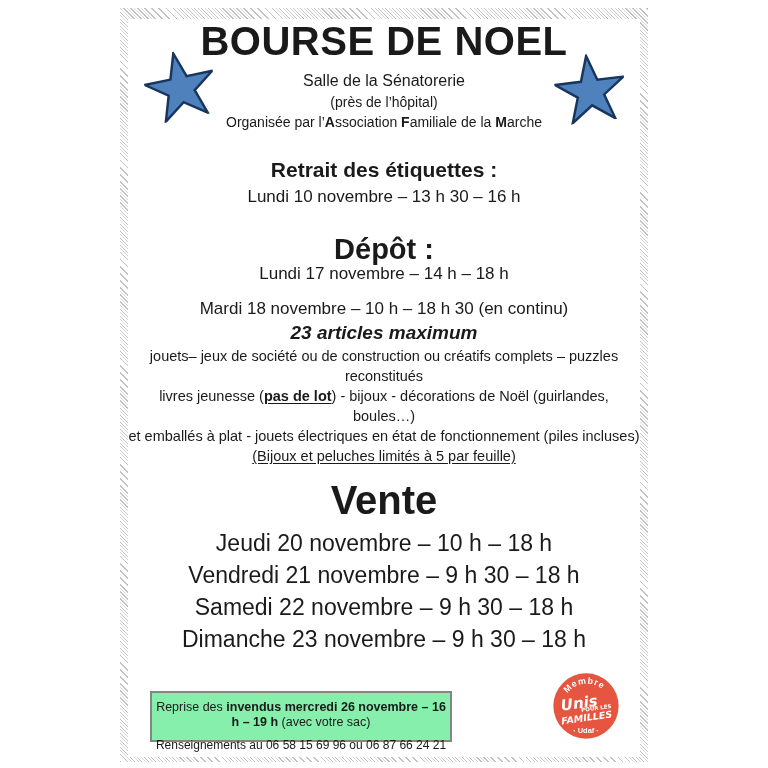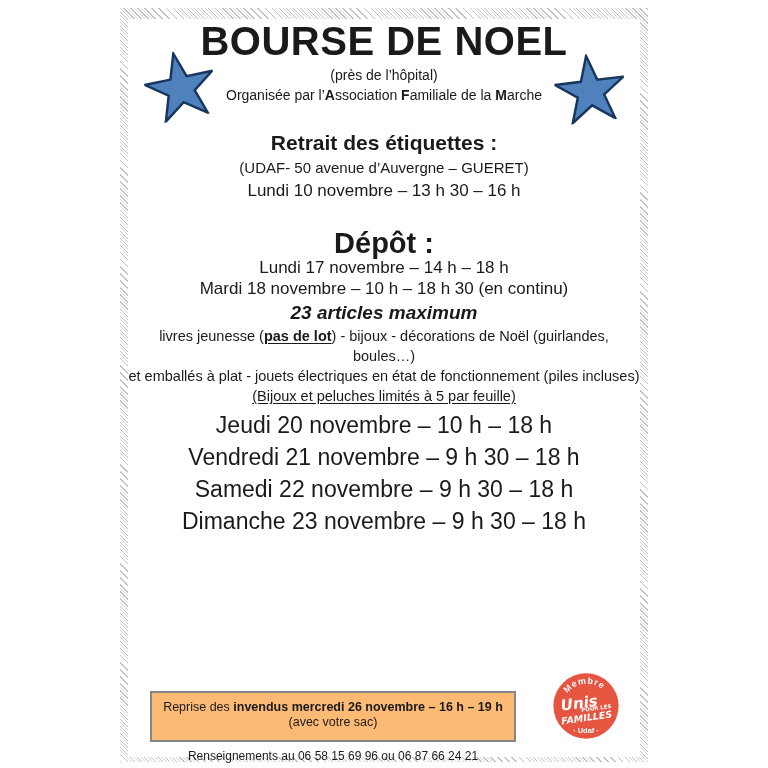--- a/index.html
+++ b/index.html
@@ -27,48 +27,48 @@
   .loc-note    { margin-top: 4px;  font-size: 14px; line-height: 17px; }
   .organizer   { margin-top: 3px;  font-size: 14px; line-height: 17px; }
   .organizer .b { font-weight: bold; }
 
   .retrait-heading { margin-top: 26px; font-size: 21px; font-weight: bold; line-height: 26px; }
   .address         { margin-top: 3px;  font-size: 15px; line-height: 18px; }
   .sched           { margin-top: 3px;  font-size: 17px; line-height: 21px; }
 
   .depot-heading { margin-top: 28px; font-size: 29px; font-weight: bold; line-height: 28px; }
   .sched-d1      { margin-top: 0;  font-size: 17px; line-height: 21px; }
-  .sched-d2      { margin-top: 0; font-size: 17px; line-height: 21px; }
+  .sched-d2      { margin-top: 14px; font-size: 17px; line-height: 21px; }
   .max-note      { margin-top: 3px; font-size: 19px; font-weight: bold; font-style: italic; line-height: 22px; }
 
   .rules { margin-top: 2px; font-size: 14.5px; line-height: 20px; }
   .rules .bu { font-weight: bold; text-decoration: underline; text-underline-offset: 2px; }
   .rules-last { font-weight: normal; text-decoration: underline; text-underline-offset: 2px; }
 
   .vente-heading { margin-top: 10px; font-size: 40px; font-weight: 900; line-height: 48px; }
   .vente-line    { margin-top: 6px;  font-size: 23px; font-weight: normal; line-height: 26px; }
 
   
   .star { position: absolute; width: 70px; height: 68px; }
   .star-left  { left: 17px;  top: 32px; transform: rotate(-12deg); }
   .star-right { left: 427px; top: 35px; transform: rotate(-7deg); }
 
   
   .footer-box {
     position: absolute;
     left: 22px; top: 672px;
-    width: 366px; height: 51px;
+    width: 302px; height: 51px;
     border: 2px solid #858585;
-    background: #fdba74;
+    background: #86efac;
     padding-top: 7px;
     text-align: center;
   }
   .reprise { font-size: 12.5px; line-height: 15px; }
   .reprise .b { font-weight: bold; }
-  .contact { margin-top: 19px; font-size: 12px; line-height: 14px; text-align: center; }
+  .contact { margin-top: 8px; font-size: 12px; line-height: 14px; text-align: center; }
 
   
   .badge { position: absolute; left: 424px; top: 653px; width: 68px; height: 68px; }
 </style>
 </head>
 <body>
 
 <div class="page-frame">
   <div class="page-inner">
 
@@ -77,38 +77,40 @@
         <polygon points="50,2 61.8,37.6 99.2,37.6 69,59.6 80.6,95 50,73 19.4,95 31,59.6 0.8,37.6 38.2,37.6" fill="#4F81BD" stroke="#17365D" stroke-width="3.5" stroke-linejoin="miter"></polygon>
       </svg>
     </div>
     <div class="star star-right">
       <svg viewBox="0 0 100 96" width="70" height="68" aria-hidden="true">
         <polygon points="50,2 61.8,37.6 99.2,37.6 69,59.6 80.6,95 50,73 19.4,95 31,59.6 0.8,37.6 38.2,37.6" fill="#4F81BD" stroke="#17365D" stroke-width="3.5" stroke-linejoin="miter"></polygon>
       </svg>
     </div>
 
     <div class="title">BOURSE DE NOEL</div>
+    <div class="venue">Salle de la Sénatorerie</div>
     <div class="loc-note">(près de l’hôpital)</div>
     <div class="organizer"><span>Organisée par l’</span><span class="b">A</span><span>ssociation </span><span class="b">F</span><span>amiliale de la </span><span class="b">M</span><span>arche</span></div>
 
     <div class="retrait-heading">Retrait des étiquettes :</div>
-    <div class="address">(UDAF- 50 avenue d’Auvergne – GUERET)</div>
     <div class="sched">Lundi 10 novembre – 13 h 30 – 16 h</div>
 
     <div class="depot-heading">Dépôt :</div>
     <div class="sched-d1">Lundi 17 novembre – 14 h – 18 h</div>
     <div class="sched-d2">Mardi 18 novembre – 10 h – 18 h 30 (en continu)</div>
     <div class="max-note">23 articles maximum</div>
 
     <div class="rules">
+      <div>jouets– jeux de société ou de construction ou créatifs complets – puzzles reconstitués</div>
       <div><span>livres jeunesse (</span><span class="bu">pas de lot</span><span>) - bijoux - décorations de Noël (guirlandes, boules…)</span></div>
       <div>et emballés à plat -  jouets électriques en état de fonctionnement (piles incluses)</div>
       <div class="rules-last">(Bijoux et peluches limités à 5 par feuille)</div>
     </div>
 
+    <div class="vente-heading">Vente</div>
     <div class="vente-line">Jeudi 20 novembre – 10 h – 18 h</div>
     <div class="vente-line">Vendredi 21 novembre – 9 h 30 – 18 h</div>
     <div class="vente-line">Samedi 22 novembre – 9 h 30 – 18 h</div>
     <div class="vente-line">Dimanche 23 novembre – 9 h 30 – 18 h</div>
 
     <div class="footer-box">
       <div class="reprise"><span>Reprise des </span><span class="b">invendus mercredi 26 novembre – 16 h – 19 h</span><span> (avec votre sac)</span></div>
       <div class="contact">Renseignements au 06 58 15 69 96 ou 06 87 66 24 21</div>
     </div>
 

